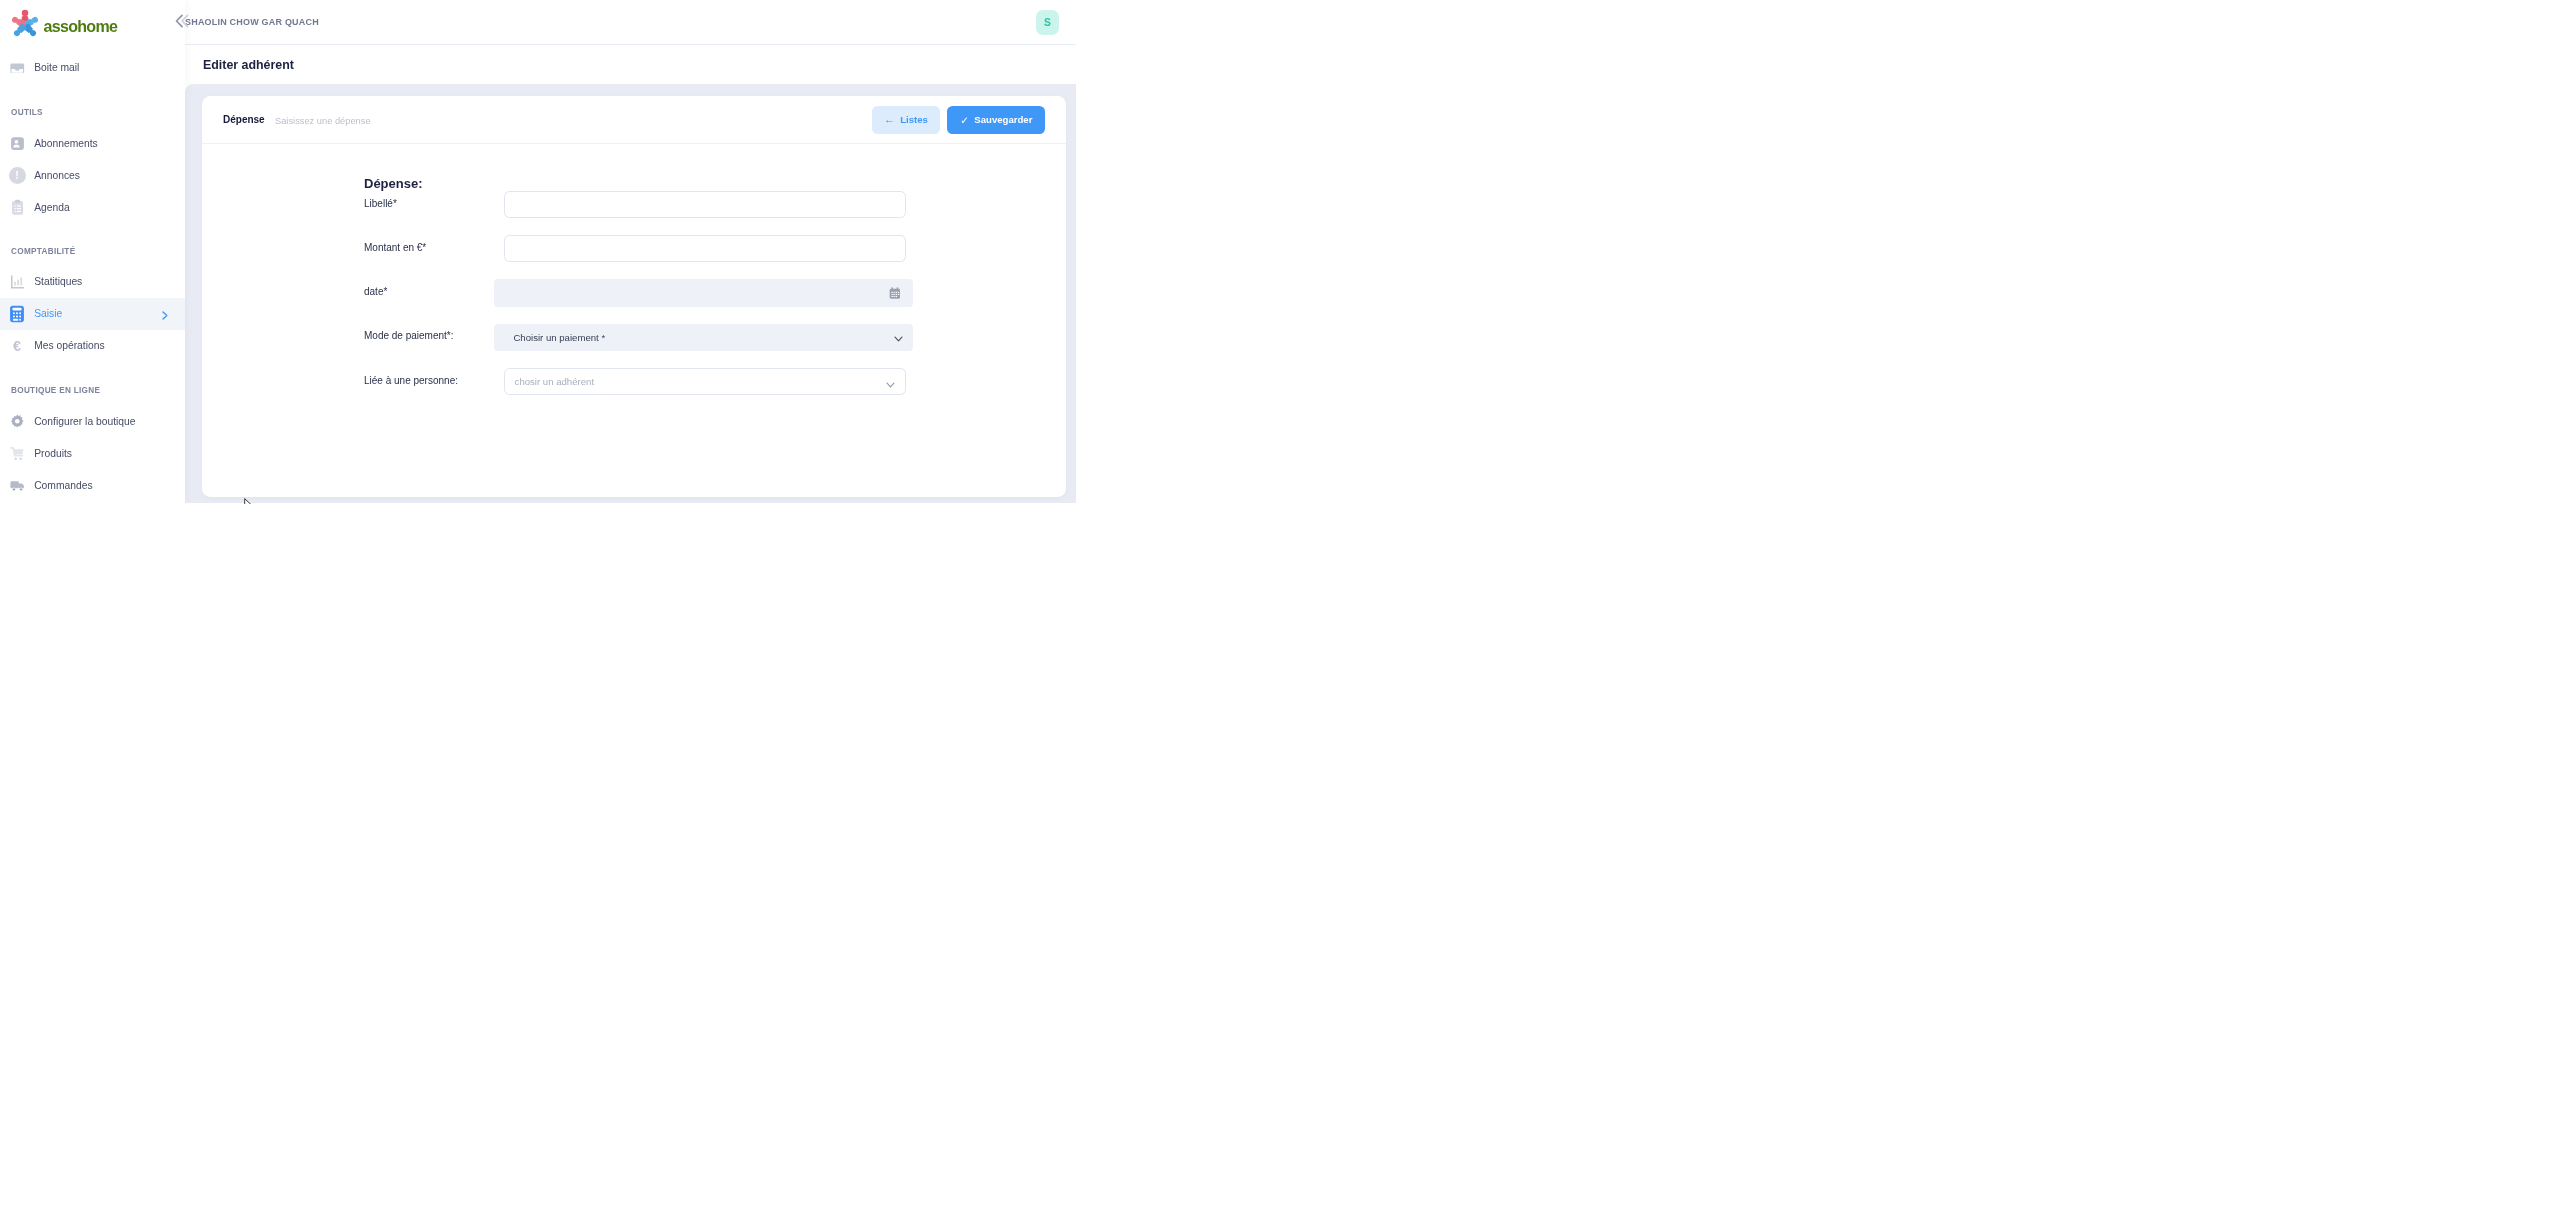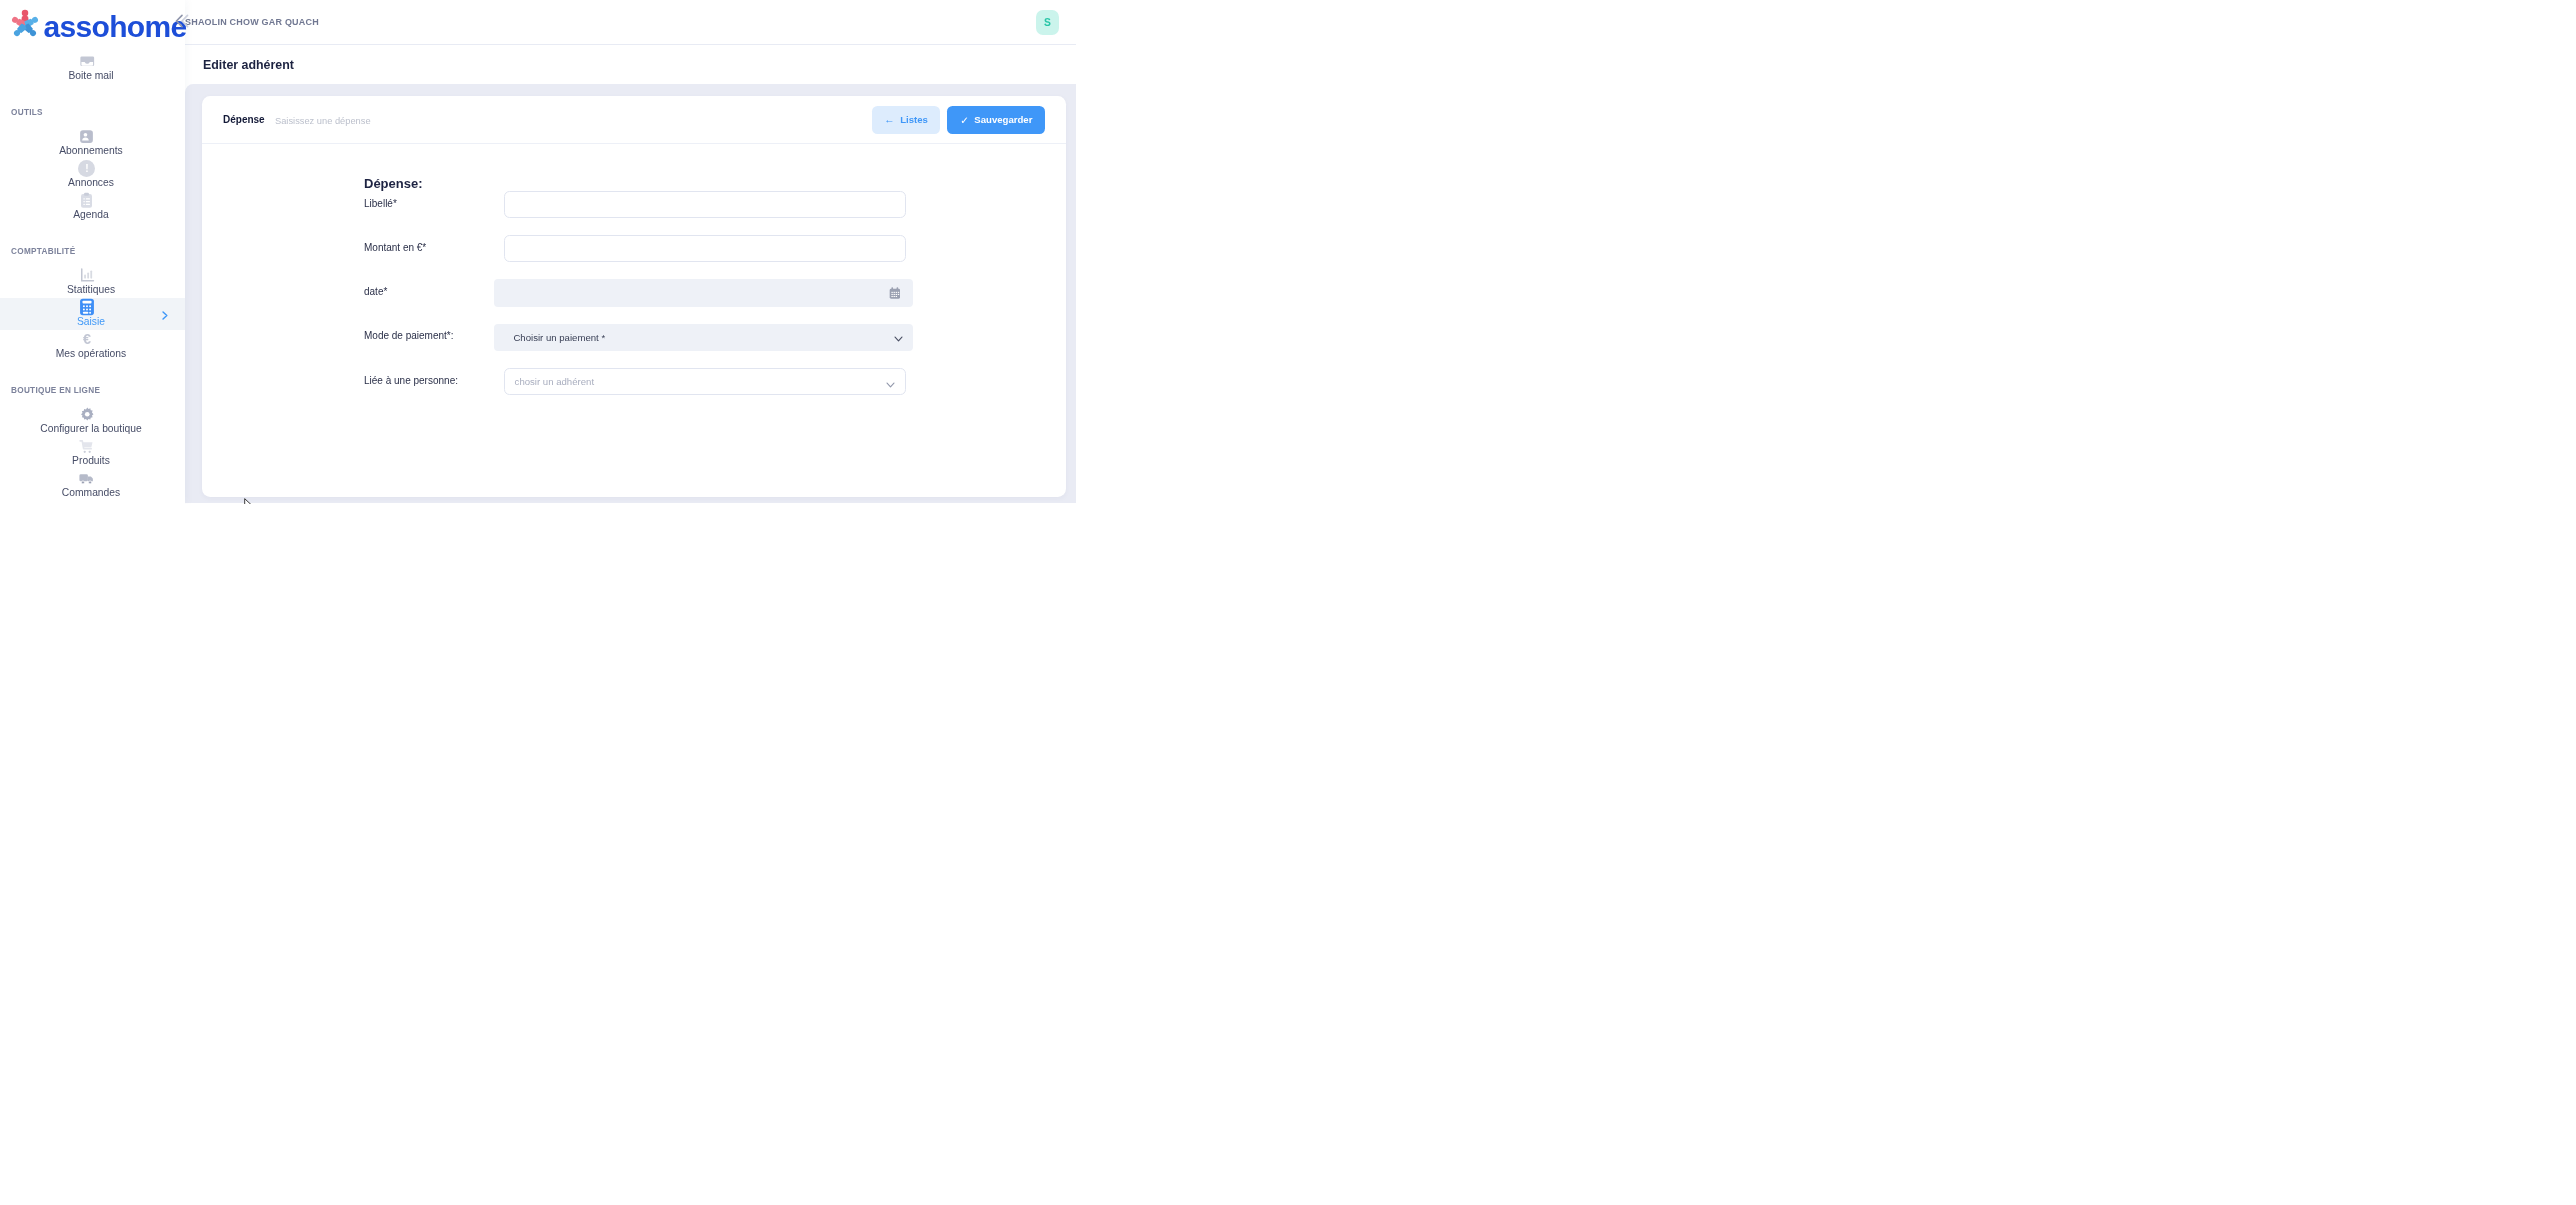--- a/index.html
+++ b/index.html
@@ -13,27 +13,27 @@
 
   
   .sidebar {
     position:absolute; left:0; top:0; width:185px; height:504px;
     background:#ffffff; z-index:5;
     box-shadow:1.4px 0 9.6px rgba(40,50,100,0.05);
   }
   .logo { height:45px; display:flex; align-items:center; padding-left:8.2px; }
   .logo-mark { width:34px; height:34px; flex:0 0 auto; }
   .logo-text {
-    font-size:30px; font-weight:700; color:#1d4ed8;
+    font-size:16px; font-weight:700; color:#4d7c0f;
     letter-spacing:-0.7px; margin-left:1.4px; margin-top:8px;
   }
   .nav { padding-top:6.9px; }
   .nav-item {
     height:32px; display:flex; align-items:center;
-    padding:0 11px 0 8px; cursor:pointer; position:relative;flex-direction:column;
+    padding:0 11px 0 8px; cursor:pointer; position:relative;
   }
   .nav-item .nicon { width:18px; height:18px; margin-right:8.2px; display:flex; align-items:center; justify-content:center; flex:0 0 auto; }
   .nav-item .nlabel { font-size:10.3px; color:#464c66; }
   .nav-item.active { background:#f1f4f8; }
   .nav-item.active .nlabel { color:#4199f7; }
   .nav-item .chev-right { position:absolute; right:16.5px; top:12.4px; }
   .section { margin-top:20.6px; }
   .section.s2 { margin-top:20px; }
   .section-title {
     height:16.5px; display:flex; align-items:center; padding-left:11px;

